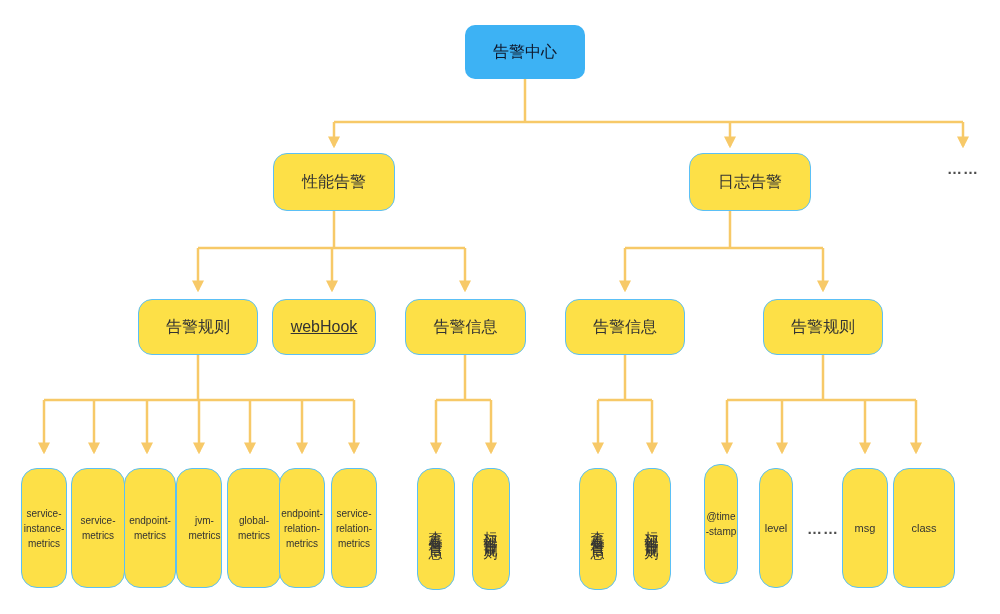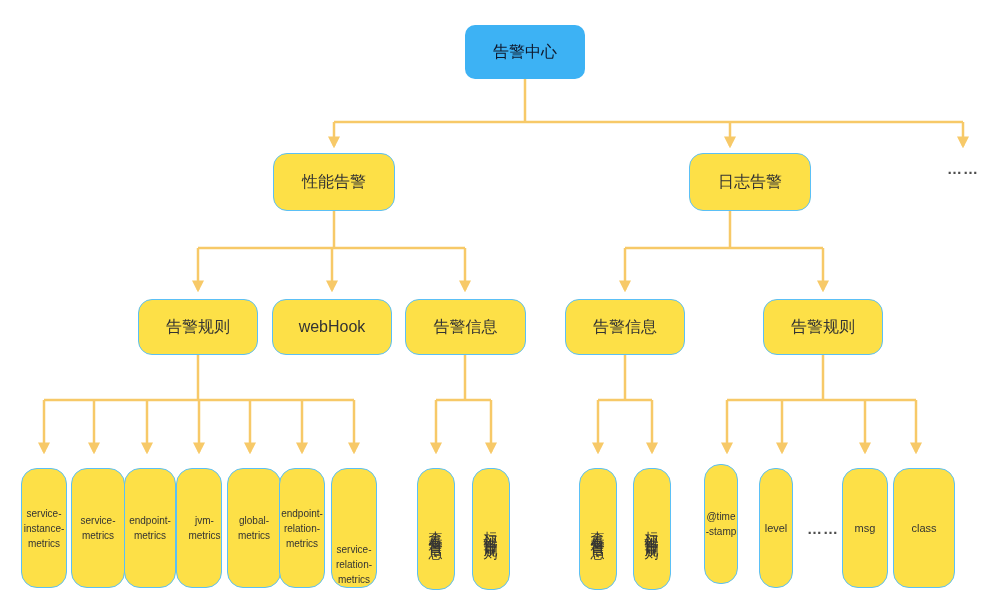--- a/index.html
+++ b/index.html
@@ -88,21 +88,21 @@
     </g>
   </svg>
 
   <div class="node root" style="left:465px;top:25px;width:120px;height:54px;">告警中心</div>
 
   <div class="node" style="left:273px;top:153px;width:122px;height:58px;">性能告警</div>
   <div class="node" style="left:669px;top:153px;width:122px;height:58px;margin-left:20px;">日志告警</div>
   <div class="dots" style="left:963px;top:168px;">……</div>
 
   <div class="node" style="left:138px;top:299px;width:120px;height:56px;">告警规则</div>
-  <div class="node" style="left:272px;top:299px;width:120px;height:56px;">webHook</div>
+  <div class="node" style="left:272px;top:299px;width:104px;height:56px;text-decoration:underline;">webHook</div>
   <div class="node" style="left:405px;top:299px;width:121px;height:56px;">告警信息</div>
   <div class="node" style="left:565px;top:299px;width:120px;height:56px;">告警信息</div>
   <div class="node" style="left:763px;top:299px;width:120px;height:56px;">告警规则</div>
 
   <div class="node leaf" style="left:21px;top:468px;width:46px;height:120px;">
     <span class="en">service-instance-metrics</span>
     </div>
   <div class="node leaf" style="left:71px;top:468px;width:54px;height:120px;">
     <span class="en">service-metrics</span>
     </div>
@@ -111,21 +111,21 @@
     </div>
   <div class="node leaf" style="left:176px;top:468px;width:46px;height:120px;padding-left:11px;">
     <span class="en">jvm-metrics</span>
     </div>
   <div class="node leaf" style="left:227px;top:468px;width:54px;height:120px;">
     <span class="en">global-metrics</span>
     </div>
   <div class="node leaf" style="left:279px;top:468px;width:46px;height:120px;">
     <span class="en">endpoint-relation-metrics</span>
     </div>
-  <div class="node leaf" style="left:331px;top:468px;width:46px;height:120px;align-items:flex-end;">
+  <div class="node leaf" style="left:331px;top:468px;width:46px;height:120px;">
     <span class="en">service-relation-metrics</span>
     </div>
 
   <div class="node vleaf" style="left:417px;top:468px;width:38px;height:122px;">
     <span class="vtext">查看告警信息</span>
     </div>
   <div class="node vleaf" style="left:472px;top:468px;width:38px;height:122px;">
     <span class="vtext">标记告警规则</span>
     </div>
 

